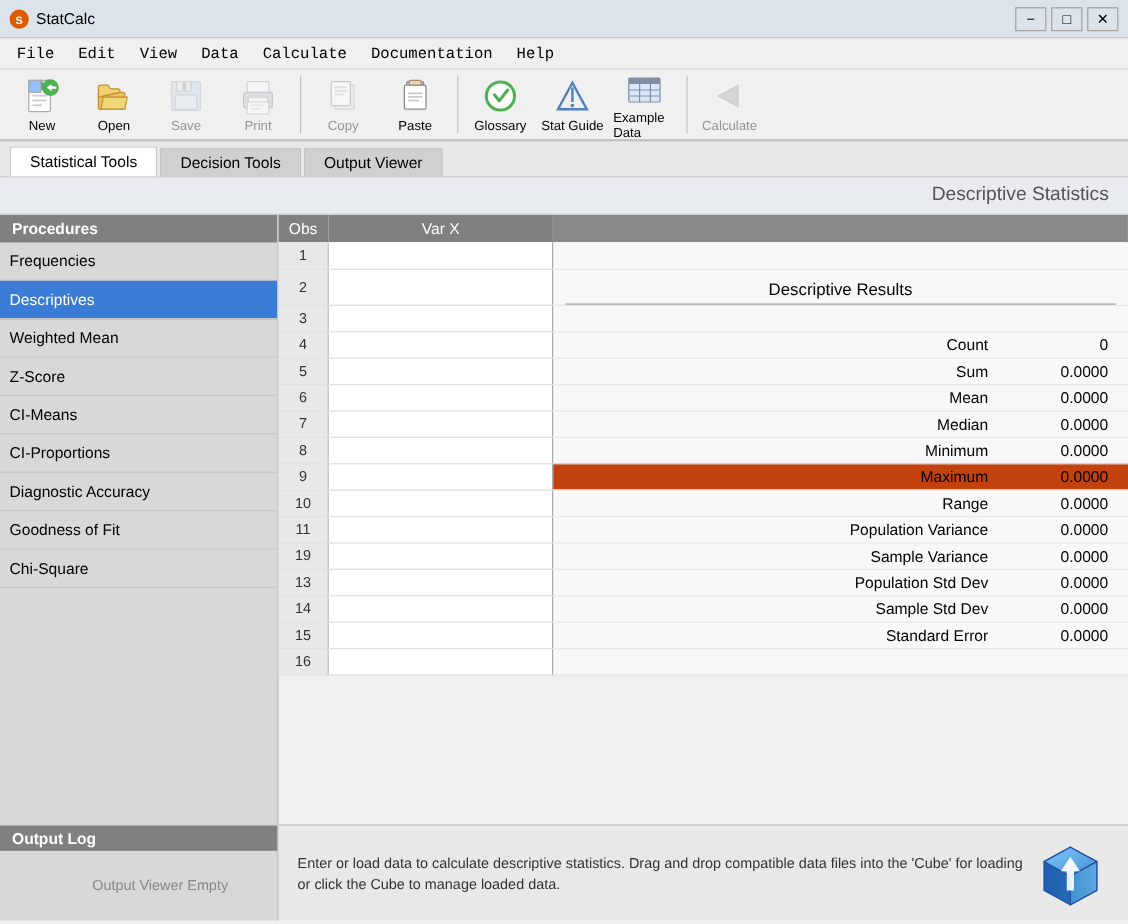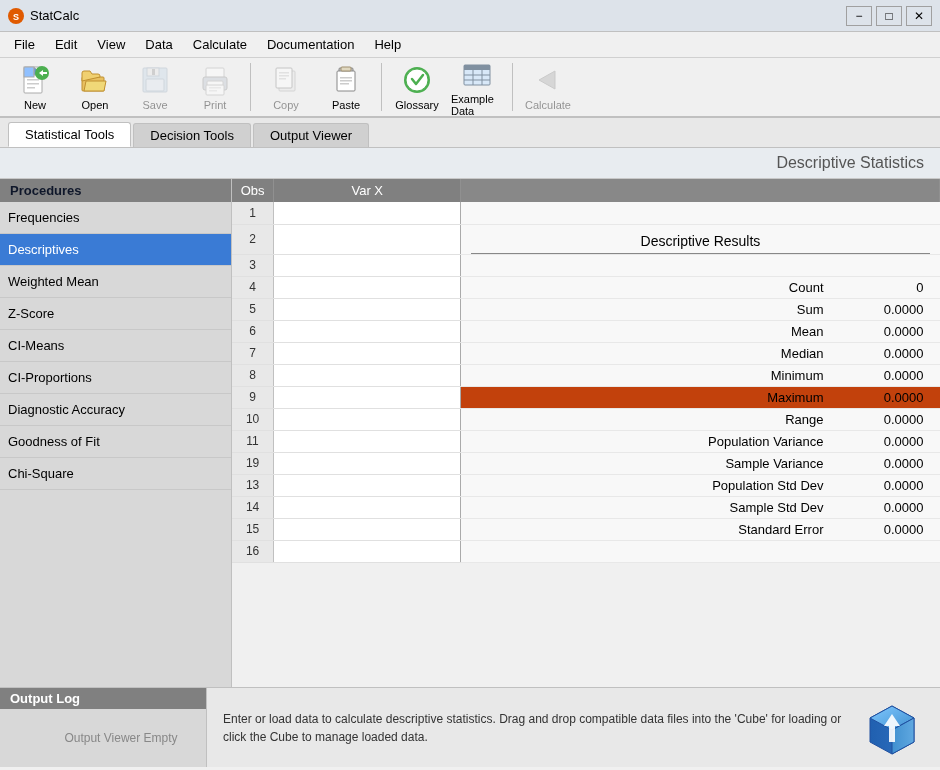--- a/index.html
+++ b/index.html
@@ -7,21 +7,21 @@
 
     
     .title-bar { background: #dde3ea; display: flex; align-items: center; justify-content: space-between; padding: 0 8px; height: 32px; border-bottom: 1px solid #c0c0c0; }
     .title-bar-left { display: flex; align-items: center; gap: 6px; }
     .title-bar-icon { width: 16px; height: 16px; background: #e05a00; border-radius: 50%; display: flex; align-items: center; justify-content: center; color: white; font-size: 9px; font-weight: bold; }
     .title-bar-text { font-size: 13px; color: #000; }
     .title-bar-controls { display: flex; gap: 4px; }
     .tb-btn { width: 26px; height: 20px; background: #dde3ea; border: 1px solid #a0a0a0; cursor: pointer; display: flex; align-items: center; justify-content: center; font-size: 12px; }
 
     
-    .menu-bar { background: #f0f0f0; display: flex; align-items: center; padding: 2px 4px; border-bottom: 1px solid #d0d0d0; height: 26px; }
+    .menu-bar { background: #f0f0f0; display: flex; align-items: center; padding: 2px 4px; border-bottom: 1px solid #d0d0d0; height: 26px; font-family: Liberation Mono, monospace; }
     .menu-item { padding: 2px 10px; cursor: pointer; font-size: 13px; }
 
     
     .toolbar { background: #f0f0f0; display: flex; align-items: center; padding: 4px 6px; border-bottom: 2px solid #c0c0c0; height: 60px; gap: 2px; }
     .toolbar-btn { display: flex; flex-direction: column; align-items: center; justify-content: center; width: 58px; height: 52px; cursor: pointer; border: 1px solid transparent; padding: 2px; gap: 2px; }
     .toolbar-btn.disabled { opacity: 0.4; cursor: default; }
     .toolbar-icon { width: 36px; height: 36px; display: flex; align-items: center; justify-content: center; }
     .toolbar-label { font-size: 11px; color: #000; }
     .toolbar-separator { width: 1px; height: 48px; background: #c0c0c0; margin: 0 4px; }
 
@@ -31,36 +31,36 @@
     .tab.active { background: #ffffff; border-bottom: 1px solid #ffffff; z-index: 1; }
 
     
     .content-header { background: #e8ecf0; text-align: right; padding: 6px 16px; font-size: 16px; color: #555; border-bottom: 1px solid #c8c8c8; }
 
     
     .main-layout { display: flex; height: calc(770px - 32px - 26px - 60px - 30px - 34px - 80px); }
 
     
     .sidebar { width: 232px; background: #d8d8d8; border-right: 1px solid #c0c0c0; display: flex; flex-direction: column; overflow: hidden; }
-    .sidebar-header { background: #808080; color: #0f172a; padding: 4px 10px; font-size: 13px; font-weight: bold; }
+    .sidebar-header { background: #808080; color: #ffffff; padding: 4px 10px; font-size: 13px; font-weight: bold; }
     .sidebar-item { padding: 8px 8px; cursor: pointer; font-size: 13px; border-bottom: 1px solid #c8c8c8; }
     .sidebar-item.active { background: #3a7bd5; color: white; }
 
     
     .data-area { flex: 1; display: flex; flex-direction: column; overflow: hidden; }
     .grid-table { border-collapse: collapse; min-width: 100%; }
     .grid-header-row { background: #808080; color: white; position: sticky; top: 0; z-index: 2; }
     .grid-header-cell { padding: 4px 8px; text-align: center; border-right: 1px solid #909090; font-size: 13px; font-weight: normal; min-width: 60px; }
     .grid-cell { padding: 2px 4px; border-right: 1px solid #d0d0d0; border-bottom: 1px solid #e0e0e0; font-size: 12px; height: 22px; }
     .grid-cell.row-num { background: #e8e8e8; text-align: center; color: #333; min-width: 36px; max-width: 36px; border-right: 1px solid #c0c0c0; }
     .grid-cell.var-x { min-width: 120px; background: white; }
 
     
     .output-bar { height: 80px; display: flex; background: #e8e8e8; border-top: 1px solid #c0c0c0; }
-    .output-log-section { width: 207px; background: #d8d8d8; border-right: 1px solid #c0c0c0; display: flex; flex-direction: column; }
+    .output-log-section { width: 232px; background: #d8d8d8; border-right: 1px solid #c0c0c0; display: flex; flex-direction: column; }
     .output-log-header { background: #808080; color: white; padding: 3px 10px; font-size: 13px; font-weight: bold; }
     .output-log-content { flex: 1; display: flex; align-items: center; justify-content: center; color: #777; font-size: 12px; }
     .output-msg-section { flex: 1; padding: 10px 16px; font-size: 12px; color: #333; display: flex; align-items: center; }
     .output-msg-text { flex: 1; line-height: 1.5; }
   </style>
 </head>
 <body>
 
 <div class="title-bar">
   <div class="title-bar-left">
@@ -181,20 +181,30 @@
     <div class="toolbar-icon">
       <svg width="34" height="34" viewBox="0 0 34 34">
         <circle cx="17" cy="17" r="13" fill="#4caf50"></circle>
         <circle cx="17" cy="17" r="11" fill="white" stroke="#4caf50" stroke-width="1"></circle>
         <polyline points="12,16 16,21 23,12" fill="none" stroke="#4caf50" stroke-width="2.5" stroke-linecap="round" stroke-linejoin="round"></polyline>
       </svg>
     </div>
     <span class="toolbar-label">Glossary</span>
   </div>
 
+  <div class="toolbar-btn">
+    <div class="toolbar-icon">
+      <svg width="34" height="34" viewBox="0 0 34 34">
+        <polygon points="5,28 17,6 29,28" fill="none" stroke="#5080c0" stroke-width="2"></polygon>
+        <line x1="17" y1="10" x2="17" y2="22" stroke="#5080c0" stroke-width="2"></line>
+        <circle cx="17" cy="25" r="1.5" fill="#5080c0"></circle>
+      </svg>
+    </div>
+    <span class="toolbar-label">Stat Guide</span>
+  </div>
 
   <div class="toolbar-btn">
     <div class="toolbar-icon">
       <svg width="34" height="34" viewBox="0 0 34 34">
         <rect x="4" y="8" width="26" height="20" rx="1" fill="#d8e8f8" stroke="#8090a0" stroke-width="1"></rect>
         <rect x="4" y="8" width="26" height="5" fill="#8090a0"></rect>
         <line x1="13" y1="8" x2="13" y2="28" stroke="#8090a0" stroke-width="1"></line>
         <line x1="22" y1="8" x2="22" y2="28" stroke="#8090a0" stroke-width="1"></line>
         <line x1="4" y1="18" x2="30" y2="18" stroke="#8090a0" stroke-width="1"></line>
         <line x1="4" y1="23" x2="30" y2="23" stroke="#8090a0" stroke-width="1"></line>

